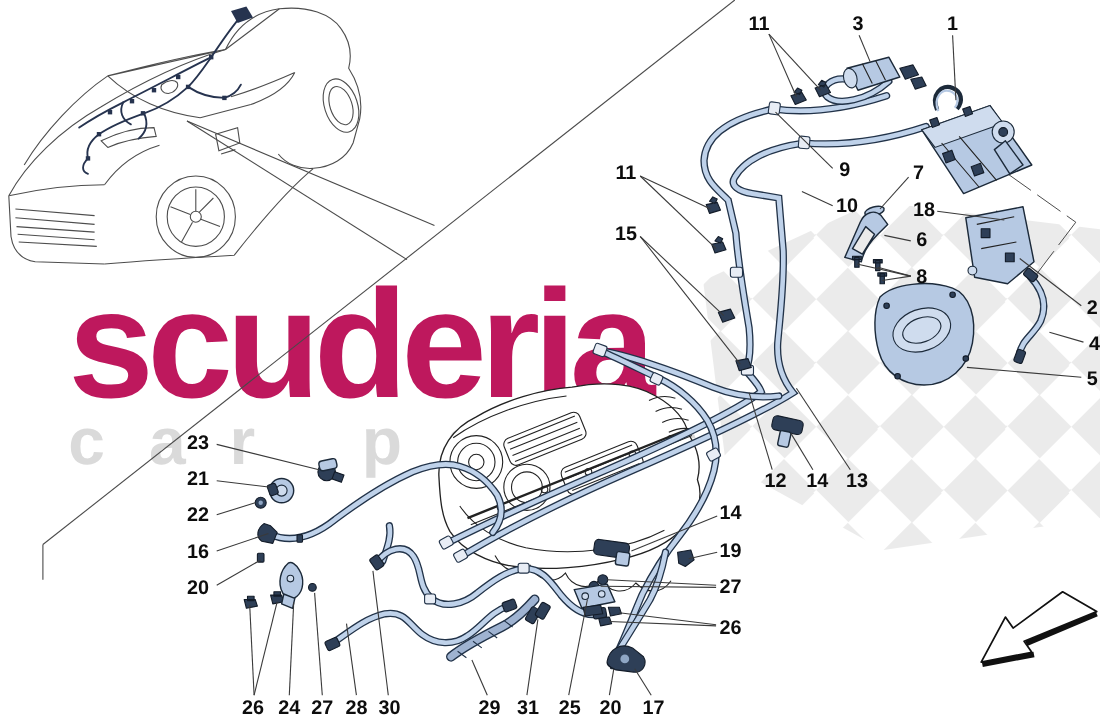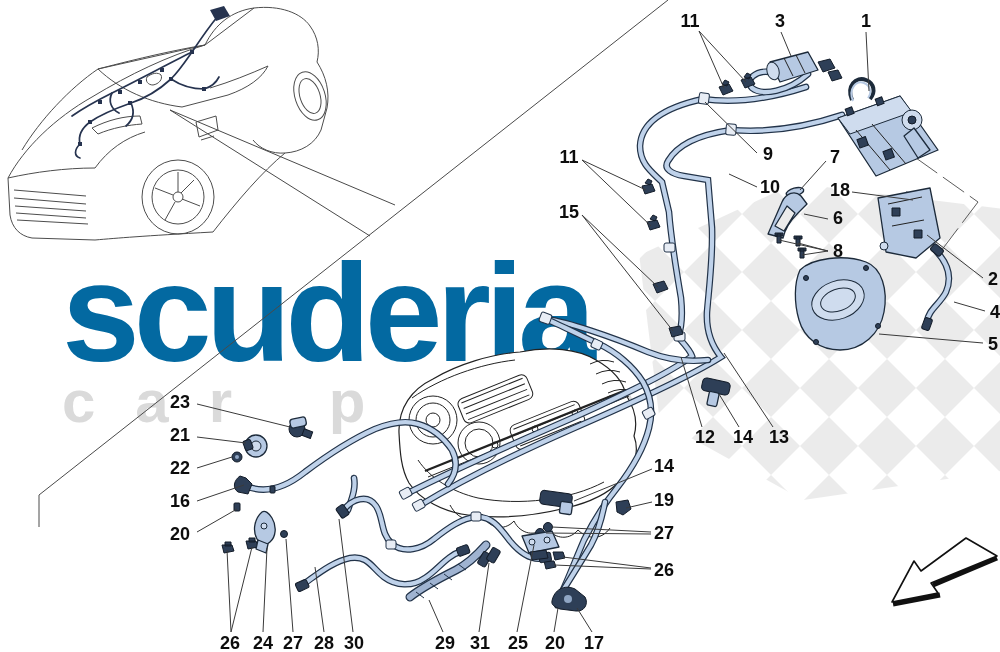--- a/index.html
+++ b/index.html
@@ -29,21 +29,21 @@
   .callout-txt{font-family:"Liberation Sans",sans-serif;font-weight:bold;font-size:18px;fill:#0d0d0d;}
   .leader{stroke:#3a3a3a;stroke-width:1;fill:none;}
   .vline{stroke:#4a4a4a;stroke-width:1;fill:none;}
   .dline{stroke:#4a4a4a;stroke-width:0.9;fill:none;stroke-dasharray:26 7;}
 </style>
 </head>
 <body>
 
 <div id="stage">
 
-  <div class="wm-title" style="color: #0369a1;">scuderia</div>
+  <div class="wm-title" style="color: #be185d;">scuderia</div>
   <div class="wm-sub" style="color: rgb(218, 218, 218);">car parts</div>
 
   <div class="checker-clip">
     <div class="checker"></div>
   </div>
 
   <svg id="art" width="1000" height="652" viewBox="0 0 1000 652">
 
     <defs>
       <path id="t9" d="M 806,87 C 772,98 738,104 703,99 C 662,108 641,124 640,146 C 640,164 652,172 662,182 L 669,212 C 671,240 676,268 681,298 C 683,318 681,330 678,337 C 684,344 690,350 692,356 C 672,372 610,402 545,430 C 492,453 448,473 406,494"></path>

